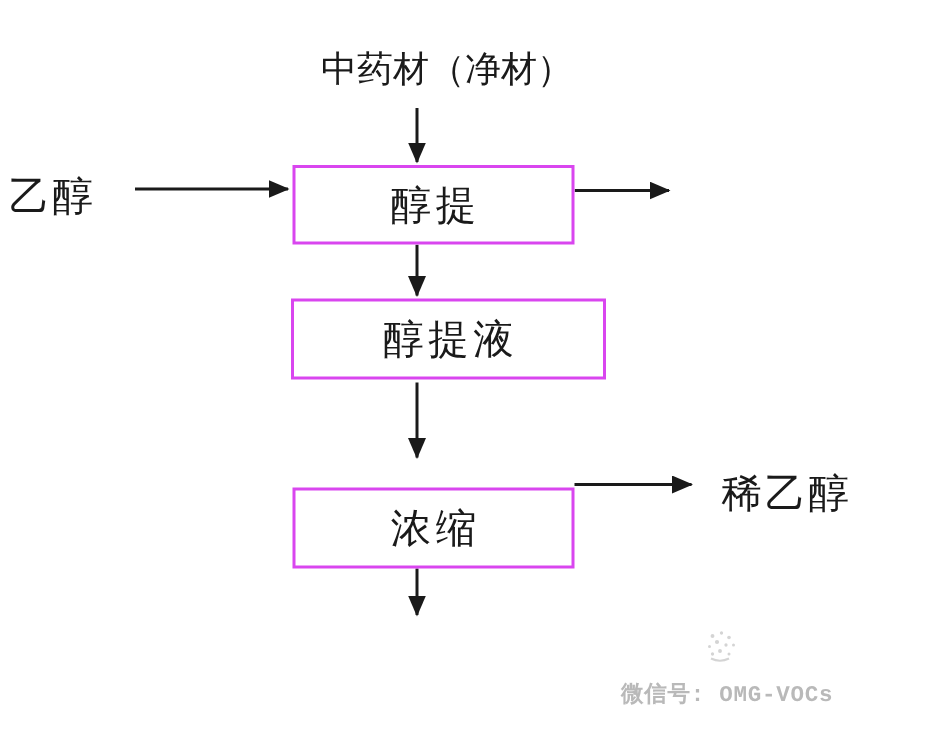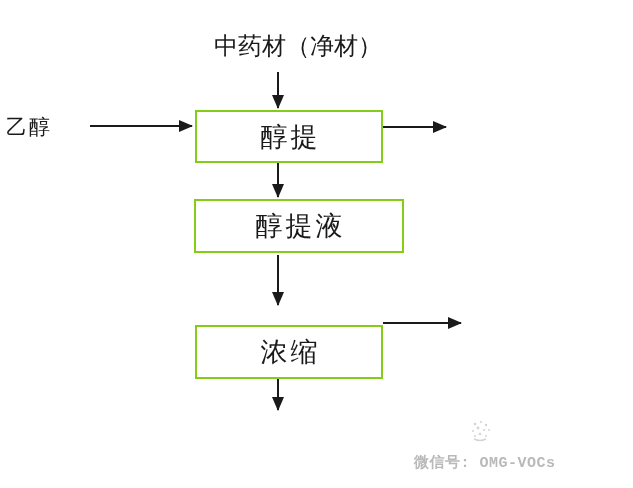--- a/index.html
+++ b/index.html
@@ -19,38 +19,38 @@
   .arrow-layer {
     position: absolute;
     left: 0;
     top: 0;
     width: 633px;
     height: 488px;
   }
   .box {
     position: absolute;
     box-sizing: border-box;
-    border: 2px solid #84cc16;
+    border: 2px solid #d946ef;
     background: #ffffff;
     display: flex;
     align-items: center;
     justify-content: center;
     font-size: 27px;
     letter-spacing: 3px;
     text-indent: 3px;
     text-align: center;
   }
   .box-extraction   { left: 195px; top: 110px; width: 188px; height: 53px; }
   .box-extract-liq  { left: 194px; top: 199px; width: 210px; height: 54px; }
   .box-concentrate  { left: 195px; top: 307px; width: 188px; height: 54px; margin-top: 18px; }
 
   .label {
     position: absolute;
     white-space: nowrap;
-    font-size: 21px;
+    font-size: 27px;
     letter-spacing: 2px;
   }
   .label-title        { left: 214px; top: 30px;  font-size: 24px; letter-spacing: 0px; }
   .label-ethanol      { left: 6px;   top: 113px; }
   .label-dregs        { left: 459px; top: 113px; }
   .label-dilute       { left: 481px; top: 311px; }
   .label-fluid        { left: 232px; top: 419px; }
 
   .watermark {
     position: absolute;
@@ -91,20 +91,21 @@
 
   <div class="box box-extraction">醇提</div>
 
   <div class="box box-extract-liq">醇提液</div>
 
   <div class="box box-concentrate">浓缩</div>
 
   <div class="label label-ethanol">乙醇</div>
 
 
+  <div class="label label-dilute">稀乙醇</div>
 
 
   <div class="watermark">
     <svg class="wm-icon" width="34" height="28" viewBox="0 0 34 28" xmlns="http://www.w3.org/2000/svg">
       <g fill="#c6c6c6">
         <circle cx="7" cy="6" r="1.3"></circle>
         <circle cx="13" cy="4" r="1.1"></circle>
         <circle cx="18" cy="7" r="1.2"></circle>
         <circle cx="10" cy="10" r="1.4"></circle>
         <circle cx="16" cy="12" r="1.1"></circle>

